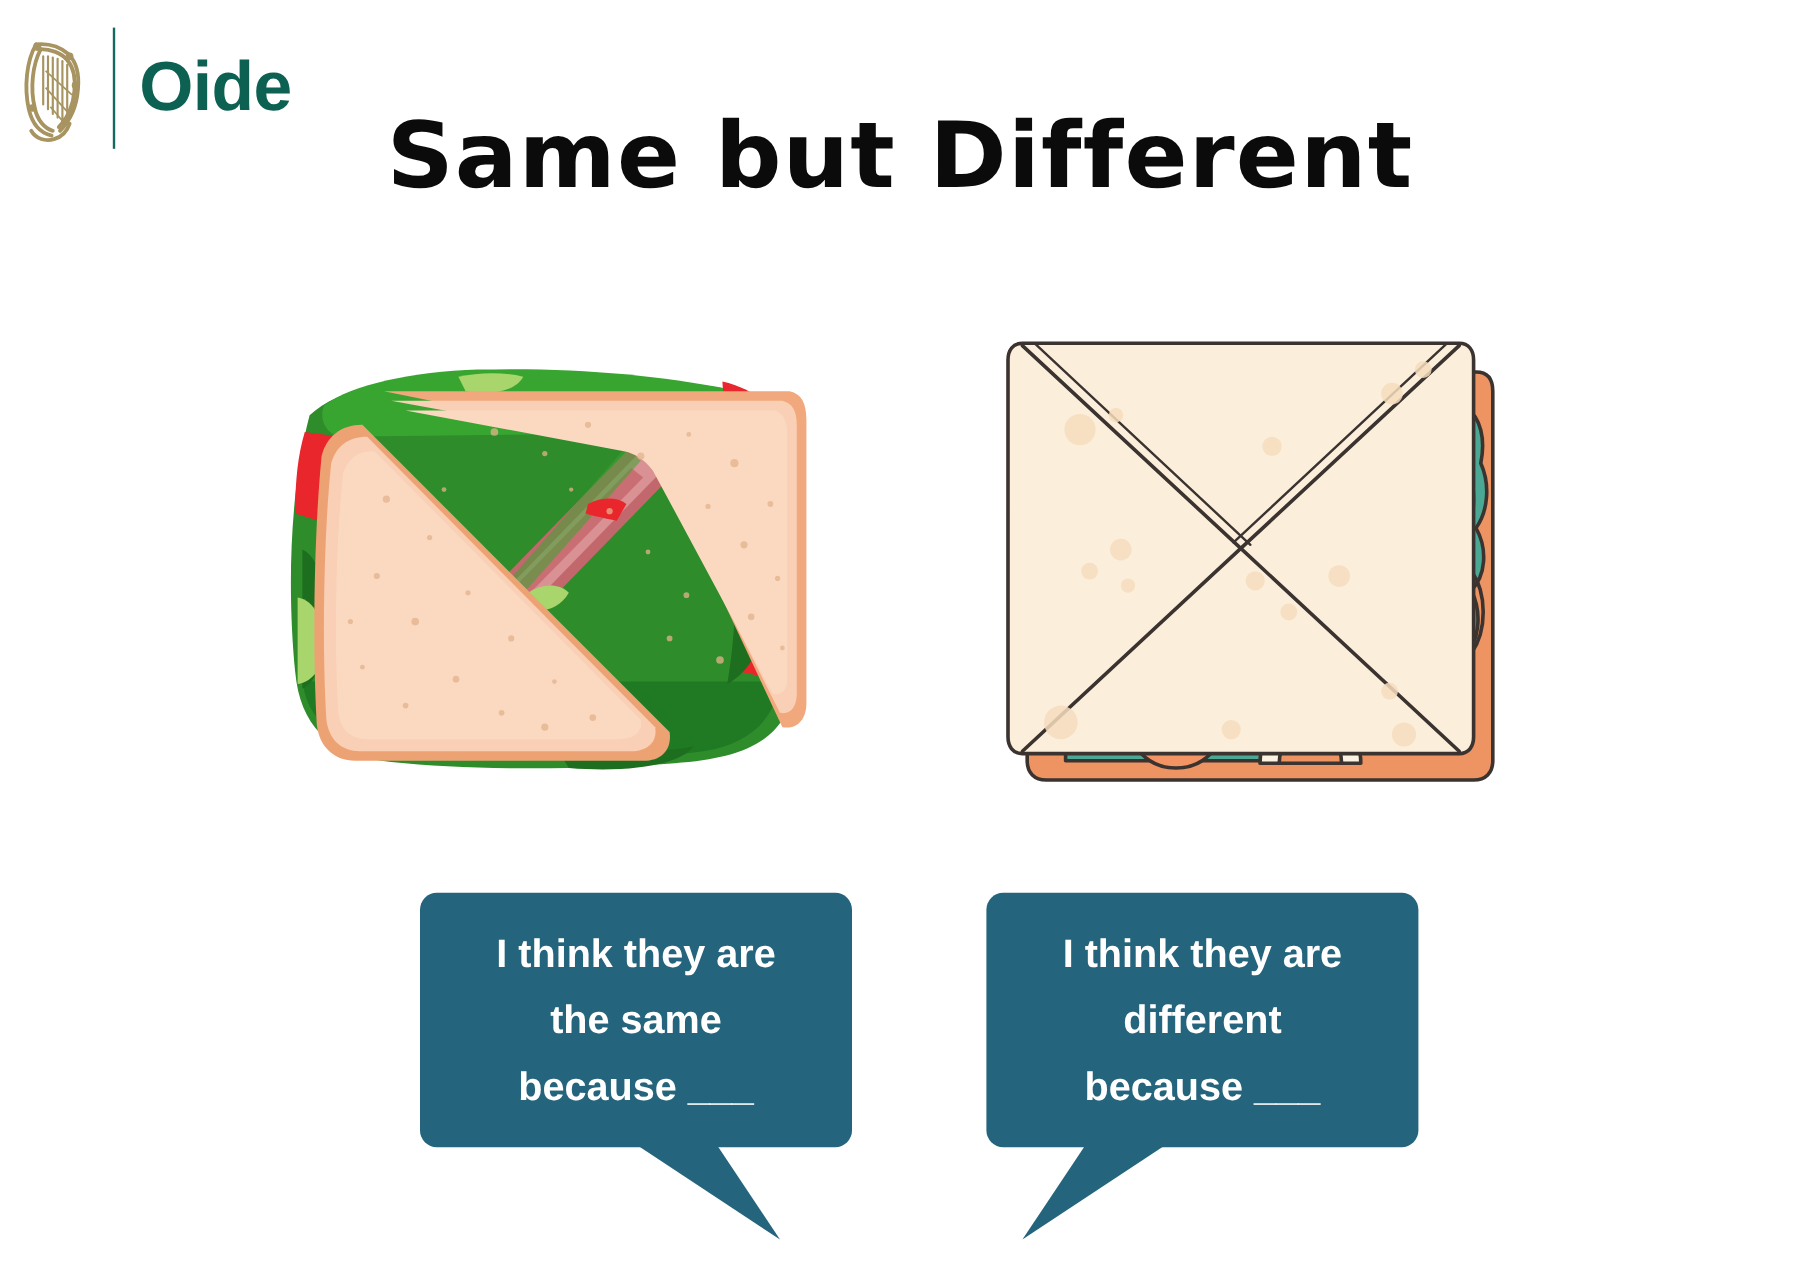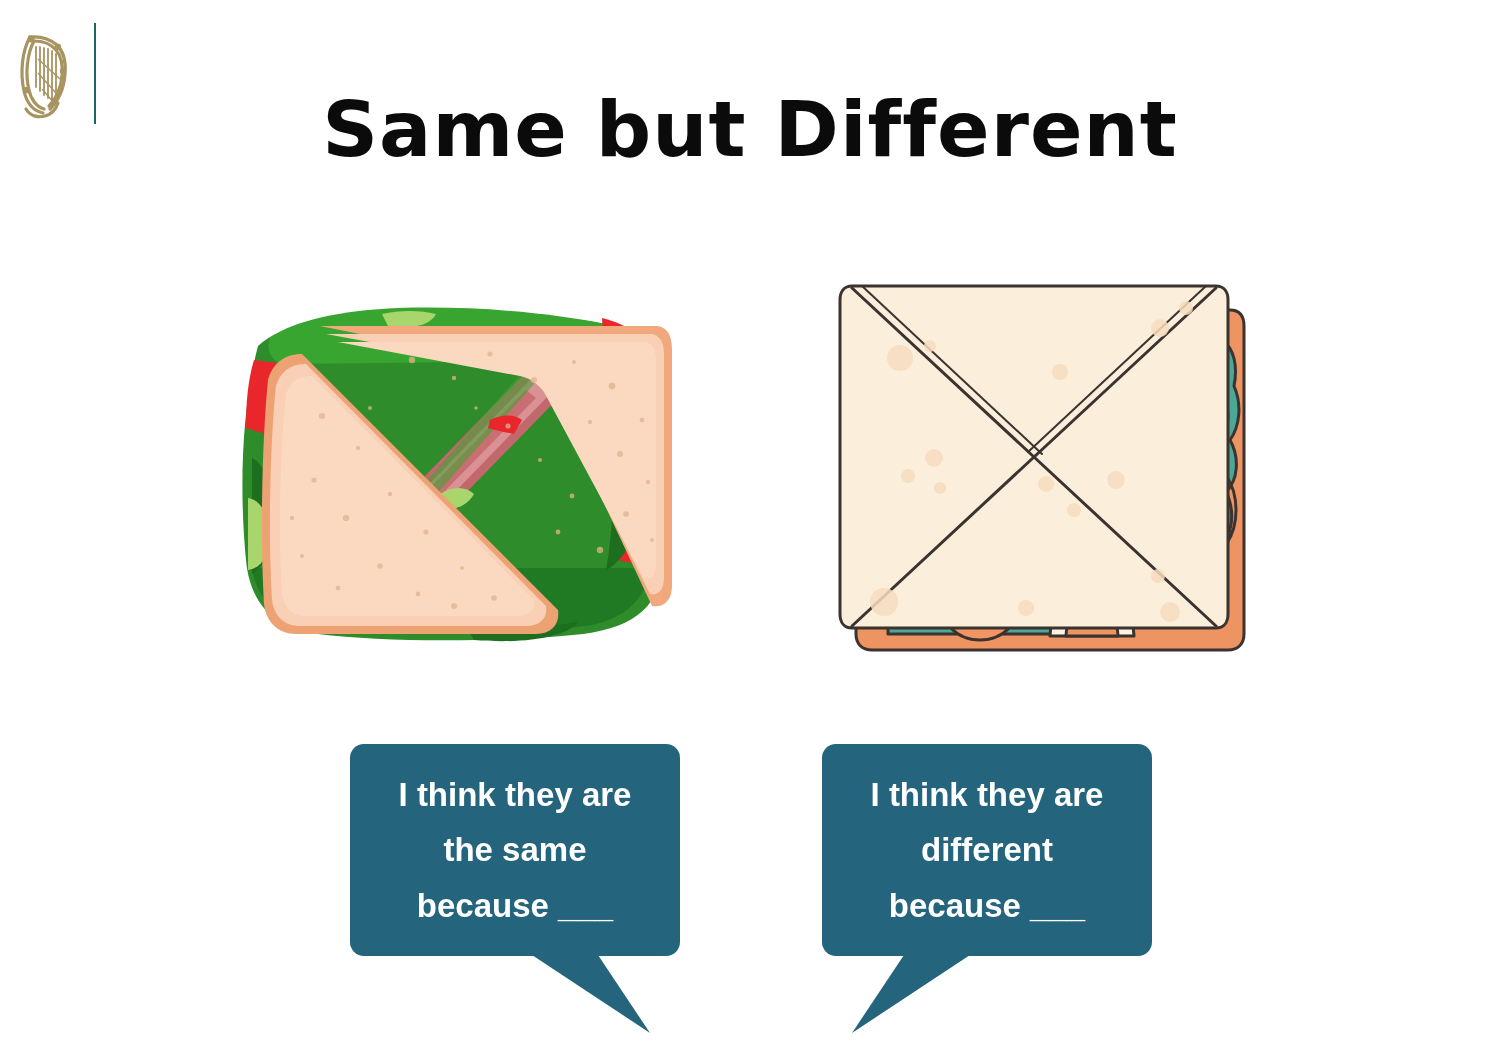--- a/index.html
+++ b/index.html
@@ -79,21 +79,21 @@
     left: 830px;
     top: 262px;
     width: 420px;
     height: 410px;
   }
   .illustration svg { display: block; width: 100%; height: 100%; }
 
   
   .speech-bubble {
     position: absolute;
-    width: 330px;
+    width: 360px;
     height: 212px;
     box-sizing: border-box;
   }
   .bubble-body {
     position: absolute;
     left: 0;
     top: 0;
     width: 100%;
     height: 100%;
     background: #24647C;
@@ -155,20 +155,21 @@
     </g>
     <g stroke="#A89461" stroke-width="1.4">
       <line x1="24" y1="34" x2="46" y2="54"></line>
       <line x1="24" y1="48" x2="42" y2="68"></line>
       <line x1="28" y1="64" x2="40" y2="78"></line>
     </g>
   </svg>
 
   <div id="brand-divider"></div>
 
+  <div id="brand-name">Oide</div>
 </div>
 
 <div id="page-title">Same but Different</div>
 
 <div class="illustration" id="sandwich-left-illustration">
   <svg viewBox="0 0 470 400" aria-hidden="true">
     <defs>
       <clipPath id="clipTriA">
         <path d="M28 88 L250 88 L28 330 Z"></path>
       </clipPath>

